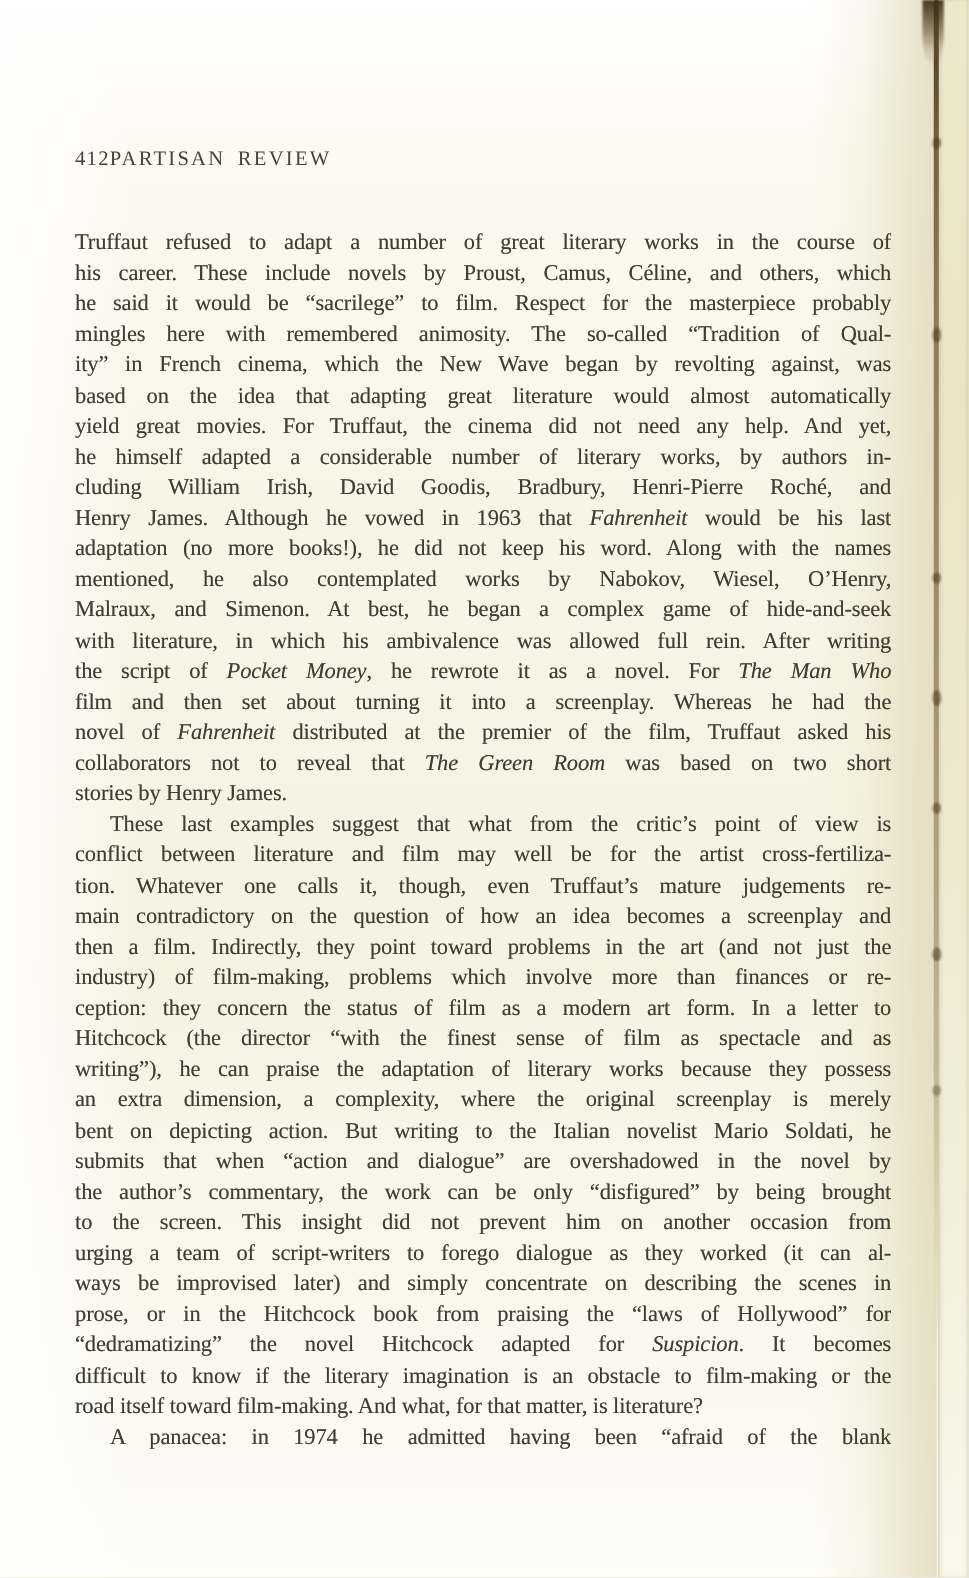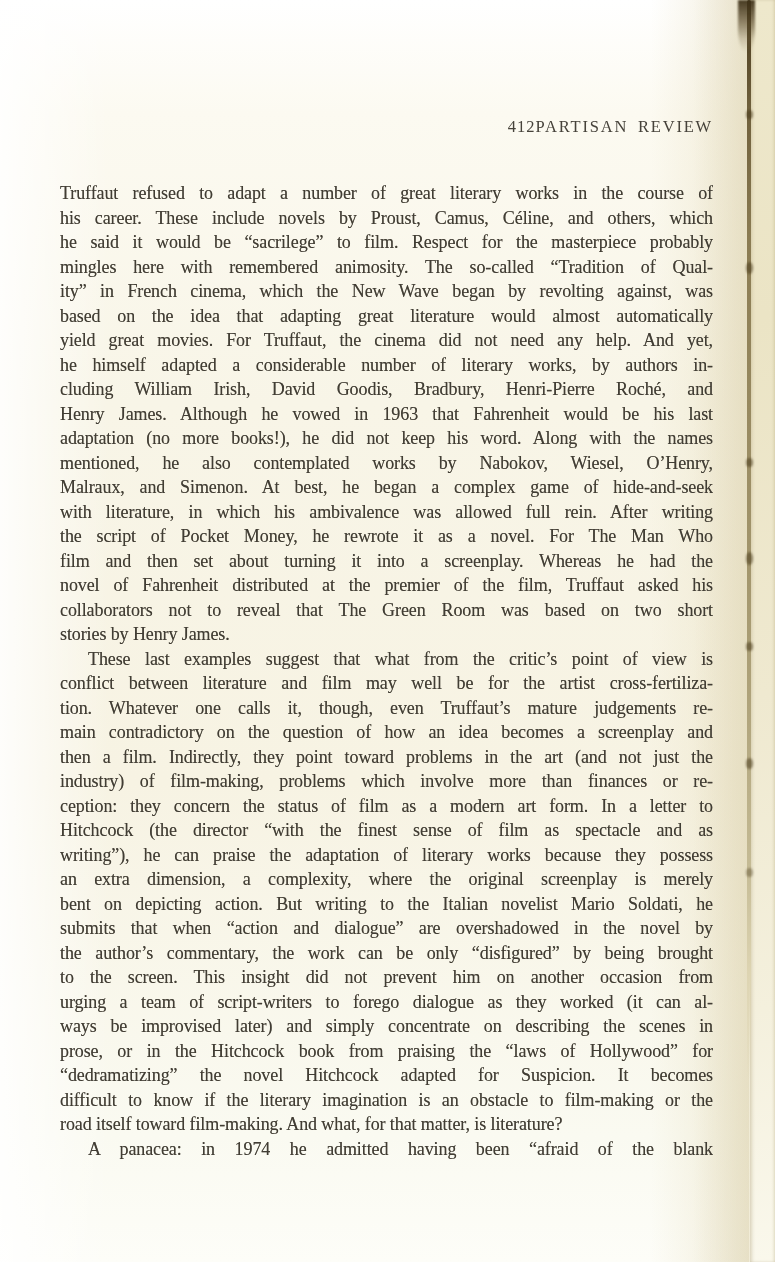--- a/index.html
+++ b/index.html
@@ -47,41 +47,41 @@
   .m1 { top: 110px; } .m2 { top: 262px; height: 12px; } .m3 { top: 458px; }
   .m4 { top: 552px; height: 13px; } .m5 { top: 642px; } .m6 { top: 758px; height: 11px; }
   .m7 { top: 868px; opacity: .7; }
 
   
   .content {
     position: absolute; left: 60px; top: 97px; width: 653px;
     color: var(--ink, #413d34);
   }
   .header-row {
-    display: flex; justify-content: flex-end; align-items: baseline;
+    display: flex; justify-content: flex-start; align-items: baseline;
     font-size: 16.5px; line-height: 20px; color: #46423a;
   }
   .page-number { letter-spacing: 1px; }
   .journal-title { letter-spacing: 1.8px; word-spacing: 4px; margin-top: 20px; }
   .body-text {
     margin-top: 44px;
     font-size: 18px; line-height: 24.5px; letter-spacing: -0.1px;
     text-shadow: 0 0 0.5px rgba(66,60,48,0.55);
   }
   .line {
     height: 24.5px; overflow: hidden;
     text-align: justify;
     text-align-last: justify;
     -moz-text-align-last: justify;
     text-justify: inter-word;
     white-space: normal;
   }
   .line.lastline { text-align-last: left; -moz-text-align-last: left; }
   .line.indent { text-indent: 28px; }
-  .it { }
+  .it { font-style: italic; }
 </style>
 </head>
 <body>
 
 <div class="page">
   <div class="curve-shade"></div>
   <div class="edge-strip"></div>
   <div class="spine-line"></div>
   <div class="spine-top"></div>
   <span class="mark m1"></span>

